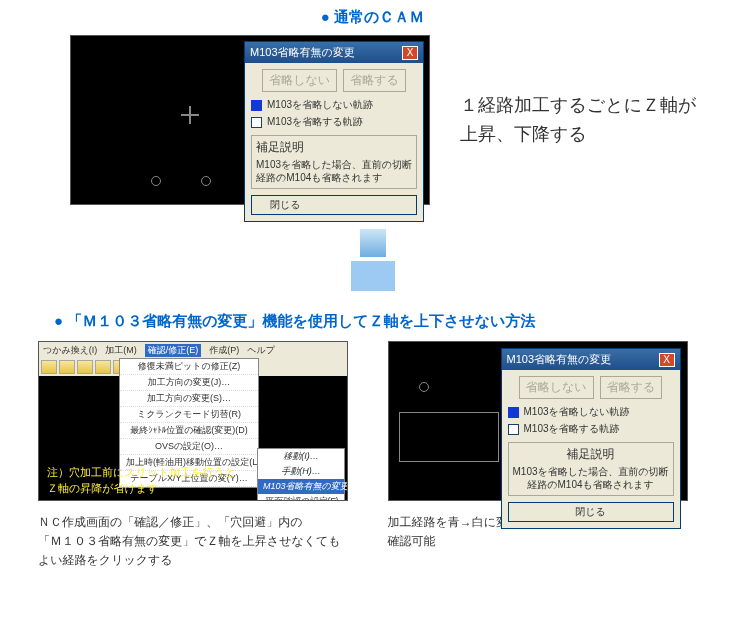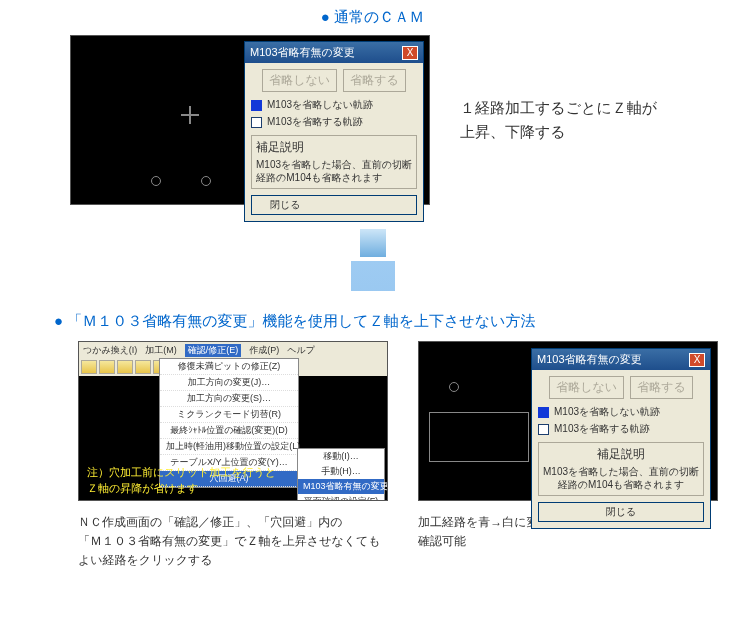--- a/index.html
+++ b/index.html
@@ -8,21 +8,21 @@
     height: 634px;
     background: #fff;
     font-family: "MS PGothic", "Hiragino Kaku Gothic Pro", sans-serif;
     font-size: 13px;
     color: #333;
     position: relative;
     padding: 8px 0;
   }
   .heading {
     color: #0066cc;
-    font-weight: normal;
+    font-weight: bold;
     font-size: 15px;
     text-align: left;
     margin-bottom: 8px;
   }
   .heading-top { text-align: center; margin-left: 0; }
   .section1 {
     display: flex;
     align-items: center;
     gap: 30px;
     padding-left: 70px;
@@ -108,21 +108,21 @@
   .dlg-fieldset-title { font-size: 12px; margin-bottom: 2px; }
   .dlg-closebtn {
     border: 1px solid #003c74;
     background: #ece9d8;
     padding: 2px 18px;
     font-size: 10px;
     display: block;
     margin: 6px auto 0;
   }
   .side-text {
-    font-size: 15px;
+    font-size: 18px;
     line-height: 1.6;
   }
   .arrow-down {
     width: 0; height: 0;
     border-left: 22px solid transparent;
     border-right: 22px solid transparent;
     border-top: 30px solid;
     border-image: linear-gradient(#9ecbf2, #2f86d6) 1;
     margin: 4px auto 0;
     position: relative;
@@ -137,21 +137,21 @@
     display: inline-block;
     position: relative;
   }
   .heading-method {
     margin-left: 54px;
     margin-bottom: 10px;
   }
   .section2 {
     display: flex;
     gap: 30px;
-    padding: 0 78px;
+    padding: 0 38px;
   }
   .col { flex: 1; text-align: center; }
   .shot2 {
     width: 310px; height: 160px;
     background: #000;
     border: 1px solid #555;
     position: relative;
     overflow: hidden;
   }
   .menubar {
@@ -183,21 +183,21 @@
   .dropdown div { padding: 1px 6px; color: #333; border-bottom: 1px dotted #ddd; white-space: nowrap; }
   .dropdown div.hi { background: #316ac5; color: #fff; }
   .submenu {
     position: absolute;
     left: 218px; top: 106px;
     width: 88px;
     background: #fff;
     border: 1px solid #888;
     font-size: 9px;
   }
-  .submenu div { padding: 1px 5px; white-space: nowrap; }
+  .submenu div { padding: 1px 5px; white-space: nowrap; font-style: italic; }
   .submenu div.hi { background: #316ac5; color: #fff; }
   .yellow-note {
     color: #ffee33;
     font-size: 11px;
     text-align: left;
     line-height: 1.4;
     position: absolute;
     bottom: 4px;
     left: 8px; right: 0;
   }
@@ -285,23 +285,23 @@
         <div class="tbtn"></div>
         <div class="tbtn"></div>
         <div class="tbtn"></div>
       </div>
       <div class="dropdown" id="dropdown">
           <div>修復未満ピットの修正(Z)</div>
           <div>加工方向の変更(J)…</div>
           <div>加工方向の変更(S)…</div>
           <div>ミクランクモード切替(R)</div>
           <div>最終ｼｬﾄﾙ位置の確認(変更)(D)</div>
+          <div>OVSの設定(O)…</div>
           <div>加上時(軽油用)移動位置の設定(L)…</div>
           <div>テーブルX/Y上位置の変(Y)…</div>
-          <div class="hi">穴回避(A)</div>
         </div>
       <div class="submenu" id="submenu">
           <div>移動(I)…</div>
           <div>手動(H)…</div>
           <div class="hi">M103省略有無の変更(E)</div>
           <div>平面確認の設定(F)</div>
         </div>
       <div class="yellow-note" style="white-space:pre-line">注）穴加工前にスリット加工を行うと
 Ｚ軸の昇降が省けます</div>
     </div>

